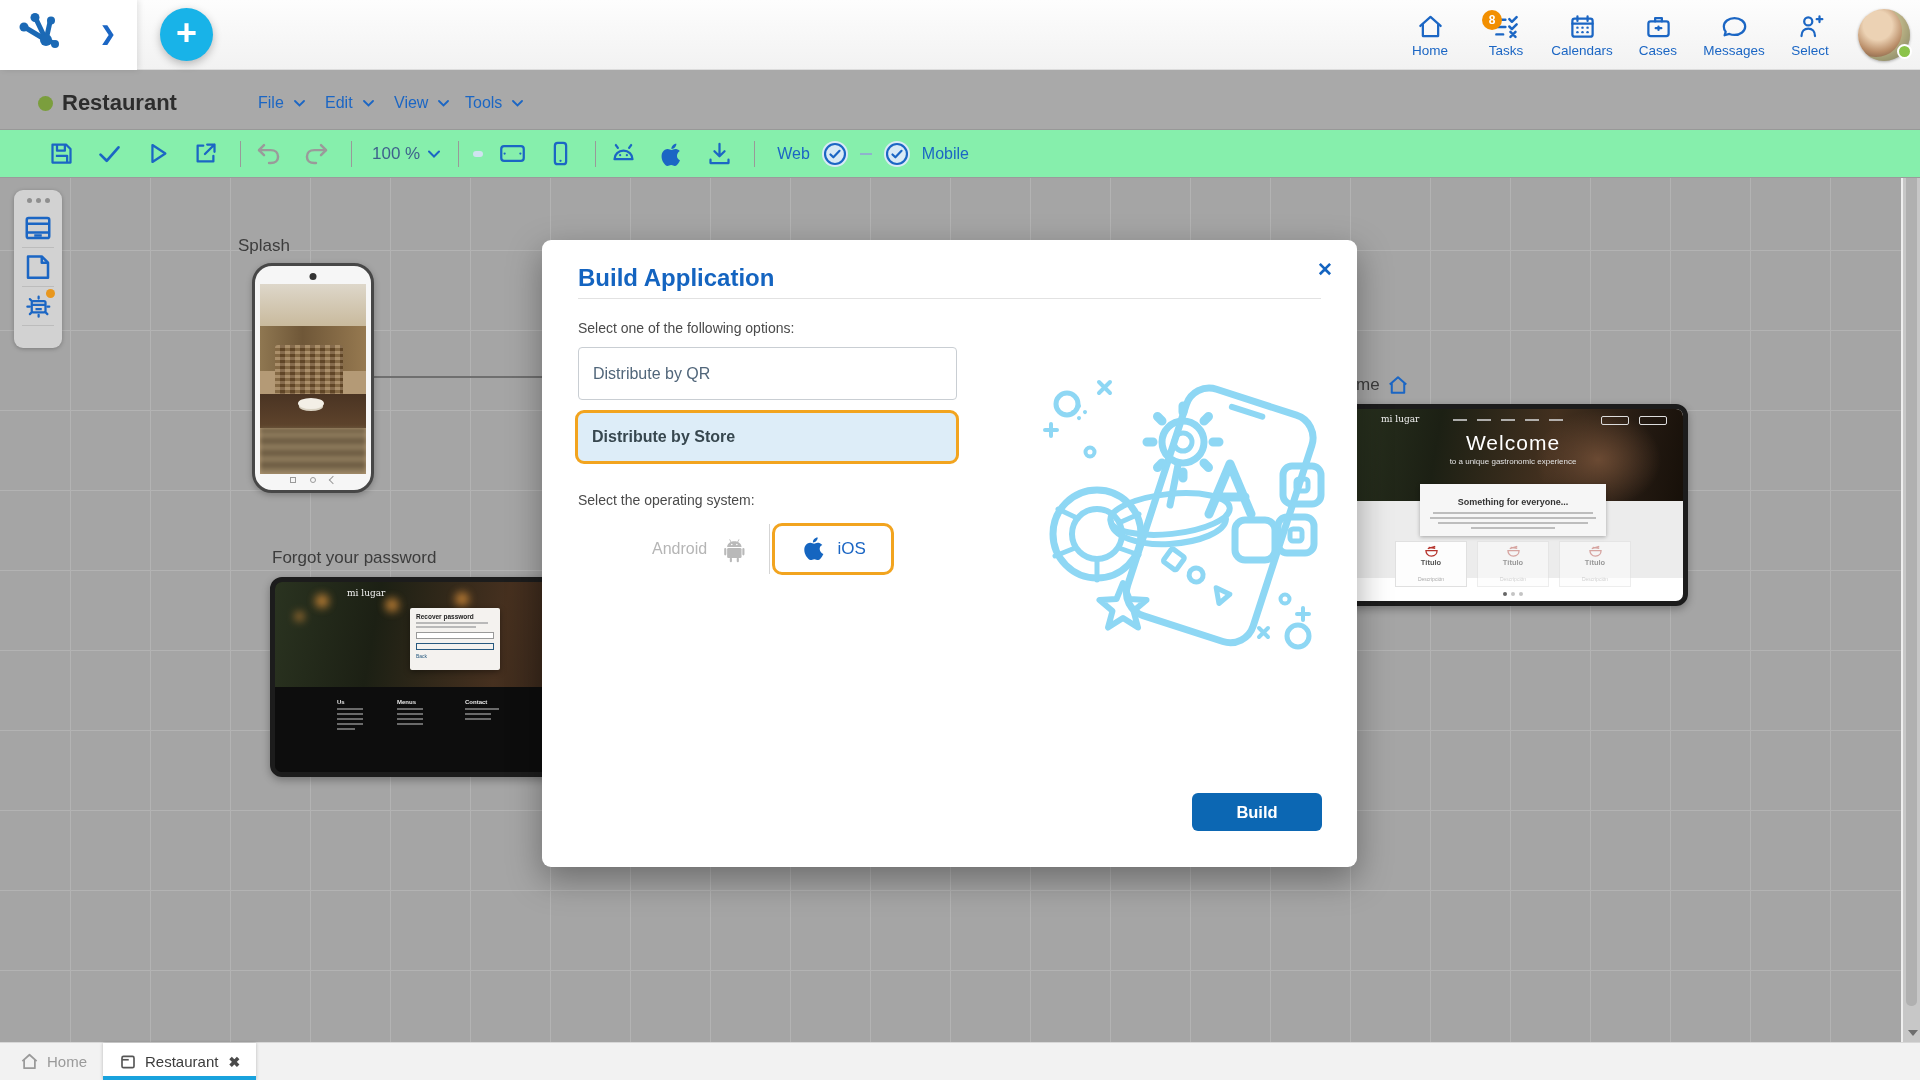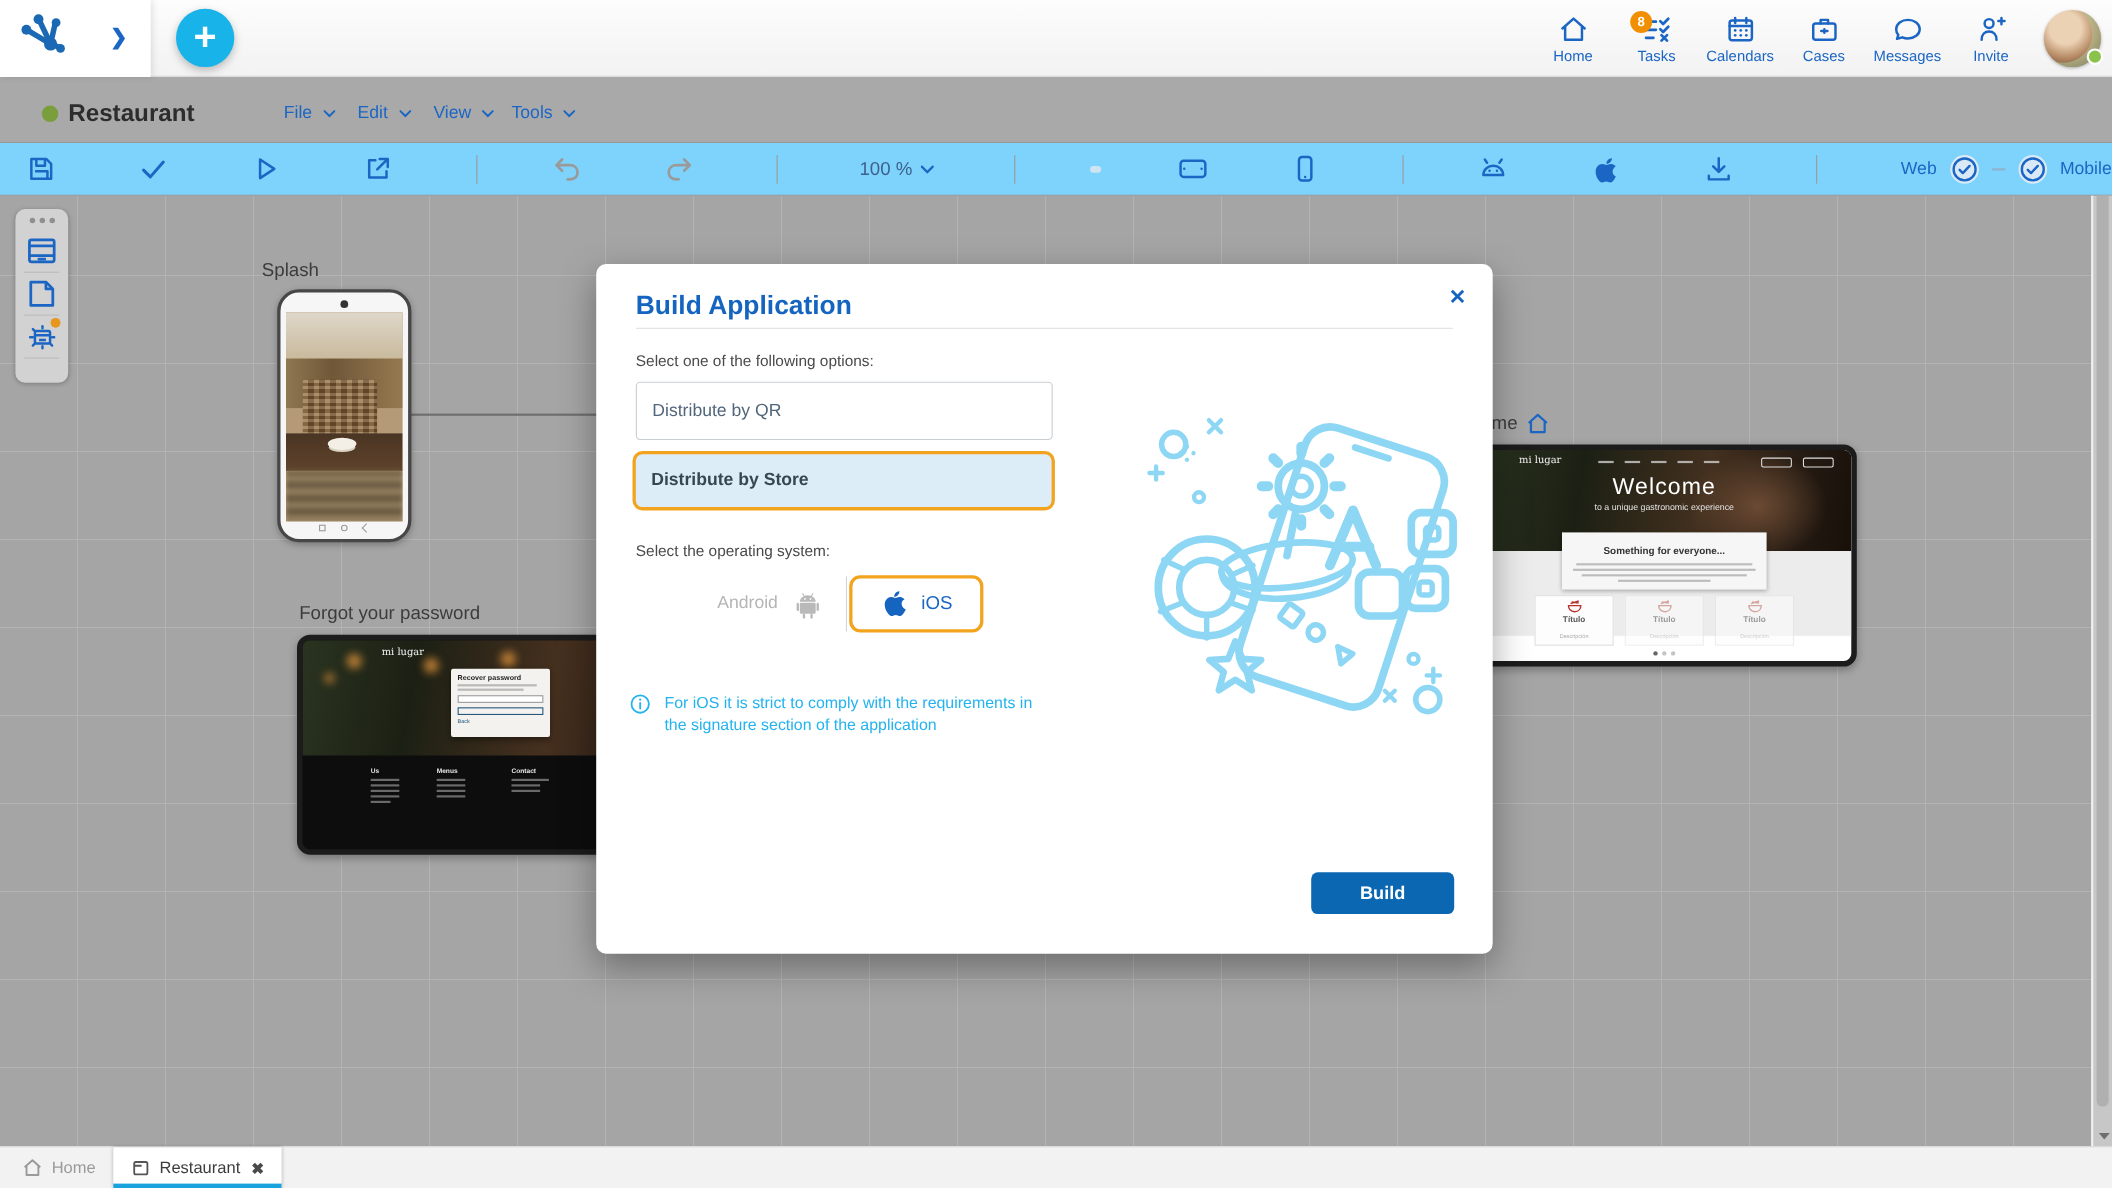--- a/index.html
+++ b/index.html
@@ -31,22 +31,22 @@
 
   
   .menubar { position:absolute; left:0; top:70px; width:1920px; height:60px; background:#a9a9a9;
     border-bottom:1px solid #989898; z-index:70; }
   .proj-dot { position:absolute; left:38px; top:26px; width:15px; height:15px; border-radius:50%; background:#7b9e3d; }
   .proj-name { position:absolute; left:62px; top:20px; font-size:22px; font-weight:bold; color:#2d2d2d; }
   .menu-item { position:absolute; top:24px; color:#1b66c4; font-size:16px; cursor:pointer; display:flex; align-items:center; gap:10px; }
   .m-file{left:258px;} .m-edit{left:325px;} .m-view{left:394px;} .m-tools{left:465px;}
 
   
-  .toolbar { position:absolute; left:0; top:130px; width:1920px; height:48px; background:#7dd3fc;
-    border-bottom:1px solid #9b9b9b; display:flex; align-items:center; padding-left:24px; z-index:70;justify-content:space-between; }
+  .toolbar { position:absolute; left:0; top:130px; width:1920px; height:48px; background:#86efac;
+    border-bottom:1px solid #9b9b9b; display:flex; align-items:center; padding-left:48px; z-index:70; }
   .tb-ic { width:27px; height:27px; margin-right:21px; cursor:pointer; flex:none; }
   .tb-sep { width:1px; height:26px; background:#999; margin:0 14px 0 0; flex:none; }
   .zoom-select { display:flex; align-items:center; gap:8px; color:#3e618c; font-size:17px; margin:0 18px 0 6px; cursor:pointer; }
   .hl { background:#cfe3f0; border-radius:5px; padding:3px 5px; margin-right:16px; cursor:pointer; }
   .hl .tb-ic{ margin:0; }
   .wm { display:flex; align-items:center; gap:12px; color:#1b66c4; font-size:16px; margin-left:8px; }
   .chk-circle { width:26px; height:26px; border-radius:50%; background:#d9eaf6; cursor:pointer; }
   .wm-line { width:12px; height:2px; background:#8fb2cd; }
 
   
@@ -254,21 +254,21 @@
         <span>Messages</span>
       </div>
       <div class="nav-item">
         <span>
           <svg width="27" height="27" viewBox="0 0 24 24" fill="none" stroke="#1b66c4" stroke-width="2" stroke-linecap="round">
               <circle cx="10" cy="7.5" r="3.6"></circle>
               <path d="M4 20.5c0-4.4 2.6-6.6 6-6.6s6 2.2 6 6.6"></path>
               <path d="M17.5 5.5h5M20 3v5"></path>
             </svg>
         </span>
-        <span>Invite</span>
+        <span>Select</span>
       </div>
       <div class="avatar">
         <span class="status-dot"></span>
       </div>
     </nav>
   </header>
 
   <div class="menubar">
     <span class="proj-dot"></span>
     <span class="proj-name">Restaurant</span>
@@ -585,28 +585,20 @@
         </div>
         <div class="os-div"></div>
         <div class="os-ios">
           <svg width="26" height="30" viewBox="0 0 24 26" fill="#1565c0">
               <path d="M16.365 2.43c0 1.14-.47 2.2-1.23 3.02-.8.9-2.1 1.57-3.21 1.48-.13-1.1.42-2.25 1.16-3.06.8-.9 2.2-1.55 3.28-1.44zM20.6 9.3c-1.3-1.55-3.1-2.05-4.3-2.05-1.5 0-2.4.85-3.3.85-.9 0-2.1-.85-3.5-.85-1.8 0-3.6 1.05-4.6 2.7-1.95 3.15-.5 7.85 1.4 10.45 1 1.4 2.1 2.9 3.5 2.85 1.35-.05 1.85-.9 3.45-.9s2.05.9 3.5.87c1.45-.03 2.4-1.43 3.3-2.8.7-1.05 1-1.6 1.55-2.8-4.05-1.55-4.7-7.3-1-8.32z"></path>
             </svg>
           <span>iOS</span>
         </div>
       </div>
 
-      <div class="info-row">
-        <svg width="20" height="20" viewBox="0 0 24 24" fill="none" stroke="#23b3ef" stroke-width="2">
-            <circle cx="12" cy="12" r="9.5"></circle>
-            <path d="M12 10.8V17" stroke-linecap="round"></path>
-            <circle cx="12" cy="7.3" r="1.2" fill="#23b3ef" stroke="none"></circle>
-          </svg>
-        <div class="info-text">For iOS it is strict to comply with the requirements in the signature section of the application</div>
-      </div>
 
       <svg class="illu" width="300" height="300" viewBox="0 0 300 300" fill="none" stroke="#8ed7f4" stroke-width="6" stroke-linecap="round" stroke-linejoin="round">
         <g transform="rotate(18 180 155)">
           <rect x="118" y="33" width="132" height="238" rx="24" stroke-width="7"></rect>
           <path d="M162 45h32"></path>
           <rect x="146" y="200" width="16" height="16" rx="2" transform="rotate(18 154 208)" stroke-width="5"></rect>
           <circle cx="180" cy="216" r="7" stroke-width="5"></circle>
           <path d="M203 222l15 2-7.5 12z" stroke-width="5"></path>
         </g>
         <rect x="248" y="104" width="38" height="38" rx="9" stroke-width="7"></rect>

